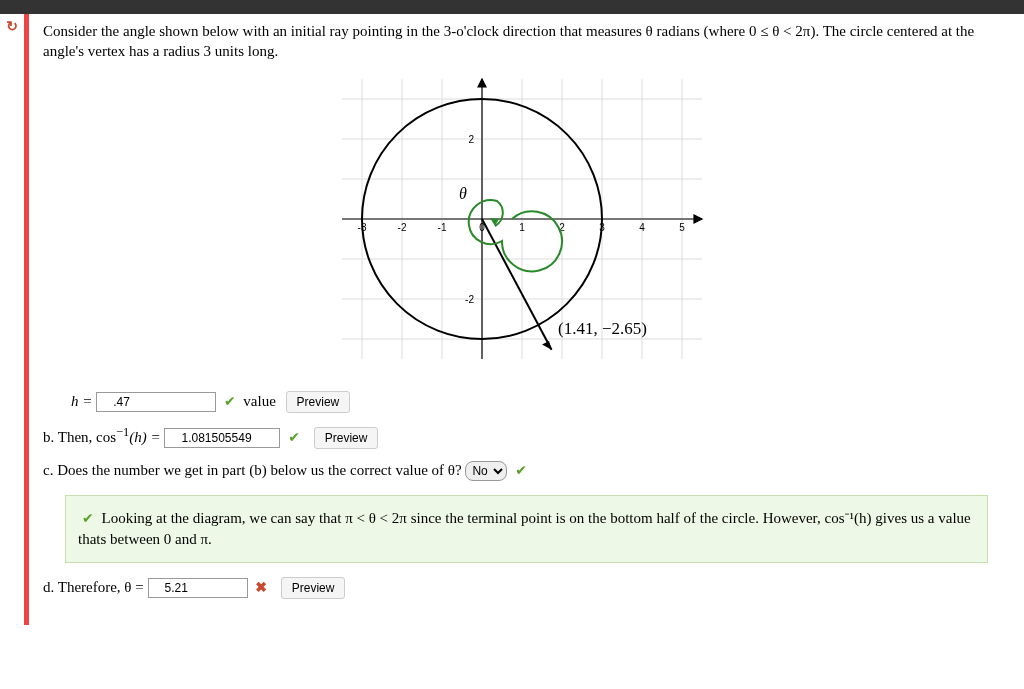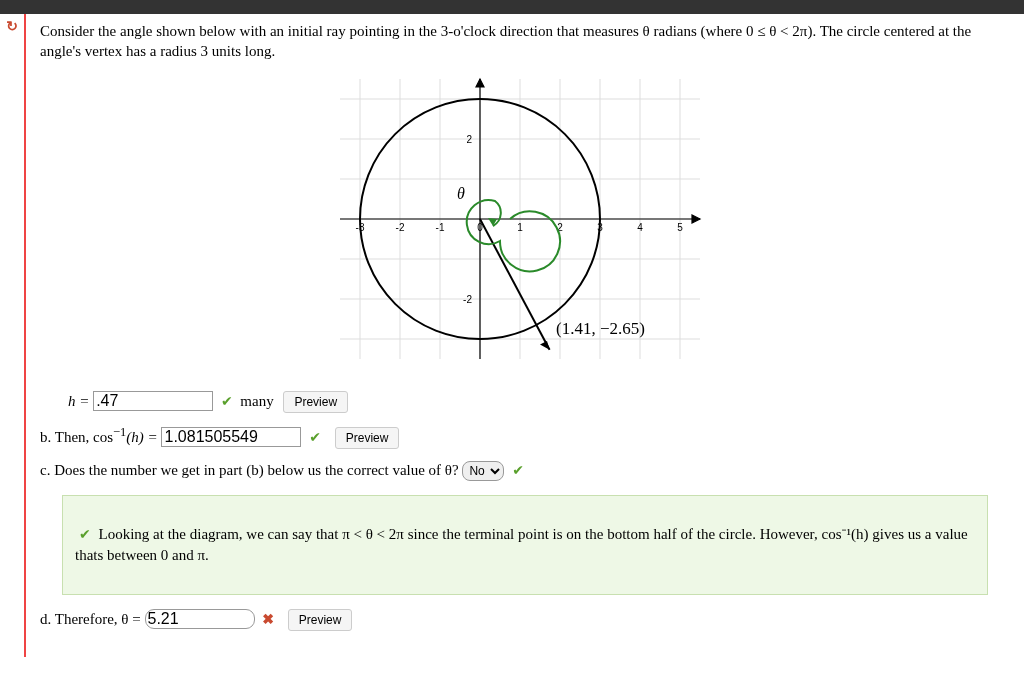--- a/index.html
+++ b/index.html
@@ -13,31 +13,31 @@
   .top-bar { height: 14px; background: #333; width: 100%; }
   .container { display: flex; }
   .reload-col {
     width: 24px;
     padding-top: 4px;
     text-align: center;
   }
   .reload-icon { color: #c94a30; font-weight: bold; font-size: 14px; }
   .content {
     flex: 1;
-    border-left: 2px solid #ef4444;
+    border-left: 5px solid #ef4444;
     padding: 8px 14px 14px 14px;
   }
   .problem-text { margin-bottom: 8px; line-height: 1.3; }
   .graph-wrap { text-align: center; margin: 8px 0 18px 0; }
   .part { margin: 12px 0; }
   .sub-indent { margin-left: 28px; margin-top: 10px; }
   input[type="text"] {
     font-family: Arial, sans-serif;
-    font-size: 16px;
-    padding: 2px 2px;
+    font-size: 12px;
+    padding: 2px 16px;
     border: 1px solid #999;
     height: 20px;
   }
   .inp-correct { border: 1px solid #5aa02c; }
   .inp-wrong { border: 1px solid #c94a30; }
   .check { color: #5aa02c; font-size: 14px; margin: 0 4px; }
   .cross { color: #c94a30; font-size: 14px; font-weight: bold; margin: 0 4px; }
   button.preview {
     font-family: Arial, sans-serif;
     font-size: 12px;
@@ -52,21 +52,21 @@
   select {
     font-family: Arial, sans-serif;
     font-size: 12px;
     padding: 1px 2px;
     border: 1px solid #999;
     border-radius: 8px;
   }
   .explain-box {
     background: #eef8e6;
     border: 1px solid #c8e0b0;
-    padding: 28px 12px;
+    padding: 12px 12px;
     margin: 14px 22px 14px 22px;
     line-height: 1.4;
   }
   .math { font-style: italic; font-family: Georgia, serif; }
 </style>
 </head>
 <body>
 
 <div class="top-bar"></div>
 
@@ -136,46 +136,46 @@
           <text x="226" y="265" font-family="Georgia" font-size="17" fill="#000">(1.41, −2.65)</text>
         </g>
       </svg>
     </div>
 
     <div class="part">
       <div class="sub-indent">
         <span class="math">h = </span>
         <input type="text" class="inp-correct" style="width: 120px;" value=".47">
         <span class="check">✔</span>
-        <span> many   </span>
+        <span> value   </span>
         <button class="preview">Preview</button>
       </div>
     </div>
 
     <div class="part">
       <span>b. Then, cos</span><sup>−1</sup><span class="math">(h) = </span>
-      <input type="text" class="inp-correct" style="width: 140px;" value="1.081505549">
+      <input type="text" class="inp-correct" style="width: 116px;" value="1.081505549">
       <span class="check">✔</span>
       <button class="preview">Preview</button>
     </div>
 
     <div class="part">
       <span>c. Does the number we get in part (b) below us the correct value of θ?</span>
       <select>
         <option>No</option>
       </select>
       <span class="check">✔</span>
     </div>
 
     <div class="explain-box">
       <span class="check">✔</span>
       <span>Looking at the diagram, we can say that π &lt; θ &lt; 2π since the terminal point is on the bottom half of the circle. However, cos⁻¹(h) gives us a value thats between 0 and π.</span>
     </div>
 
     <div class="part">
       <span>d. Therefore, θ = </span>
-      <input type="text" class="inp-wrong" style="width: 110px; border-radius: 9px;" value="5.21">
+      <input type="text" class="inp-wrong" style="width: 100px;" value="5.21">
       <span class="cross">✖</span>
       <button class="preview">Preview</button>
     </div>
 
   </div>
 </div>
 
 </body></html>

